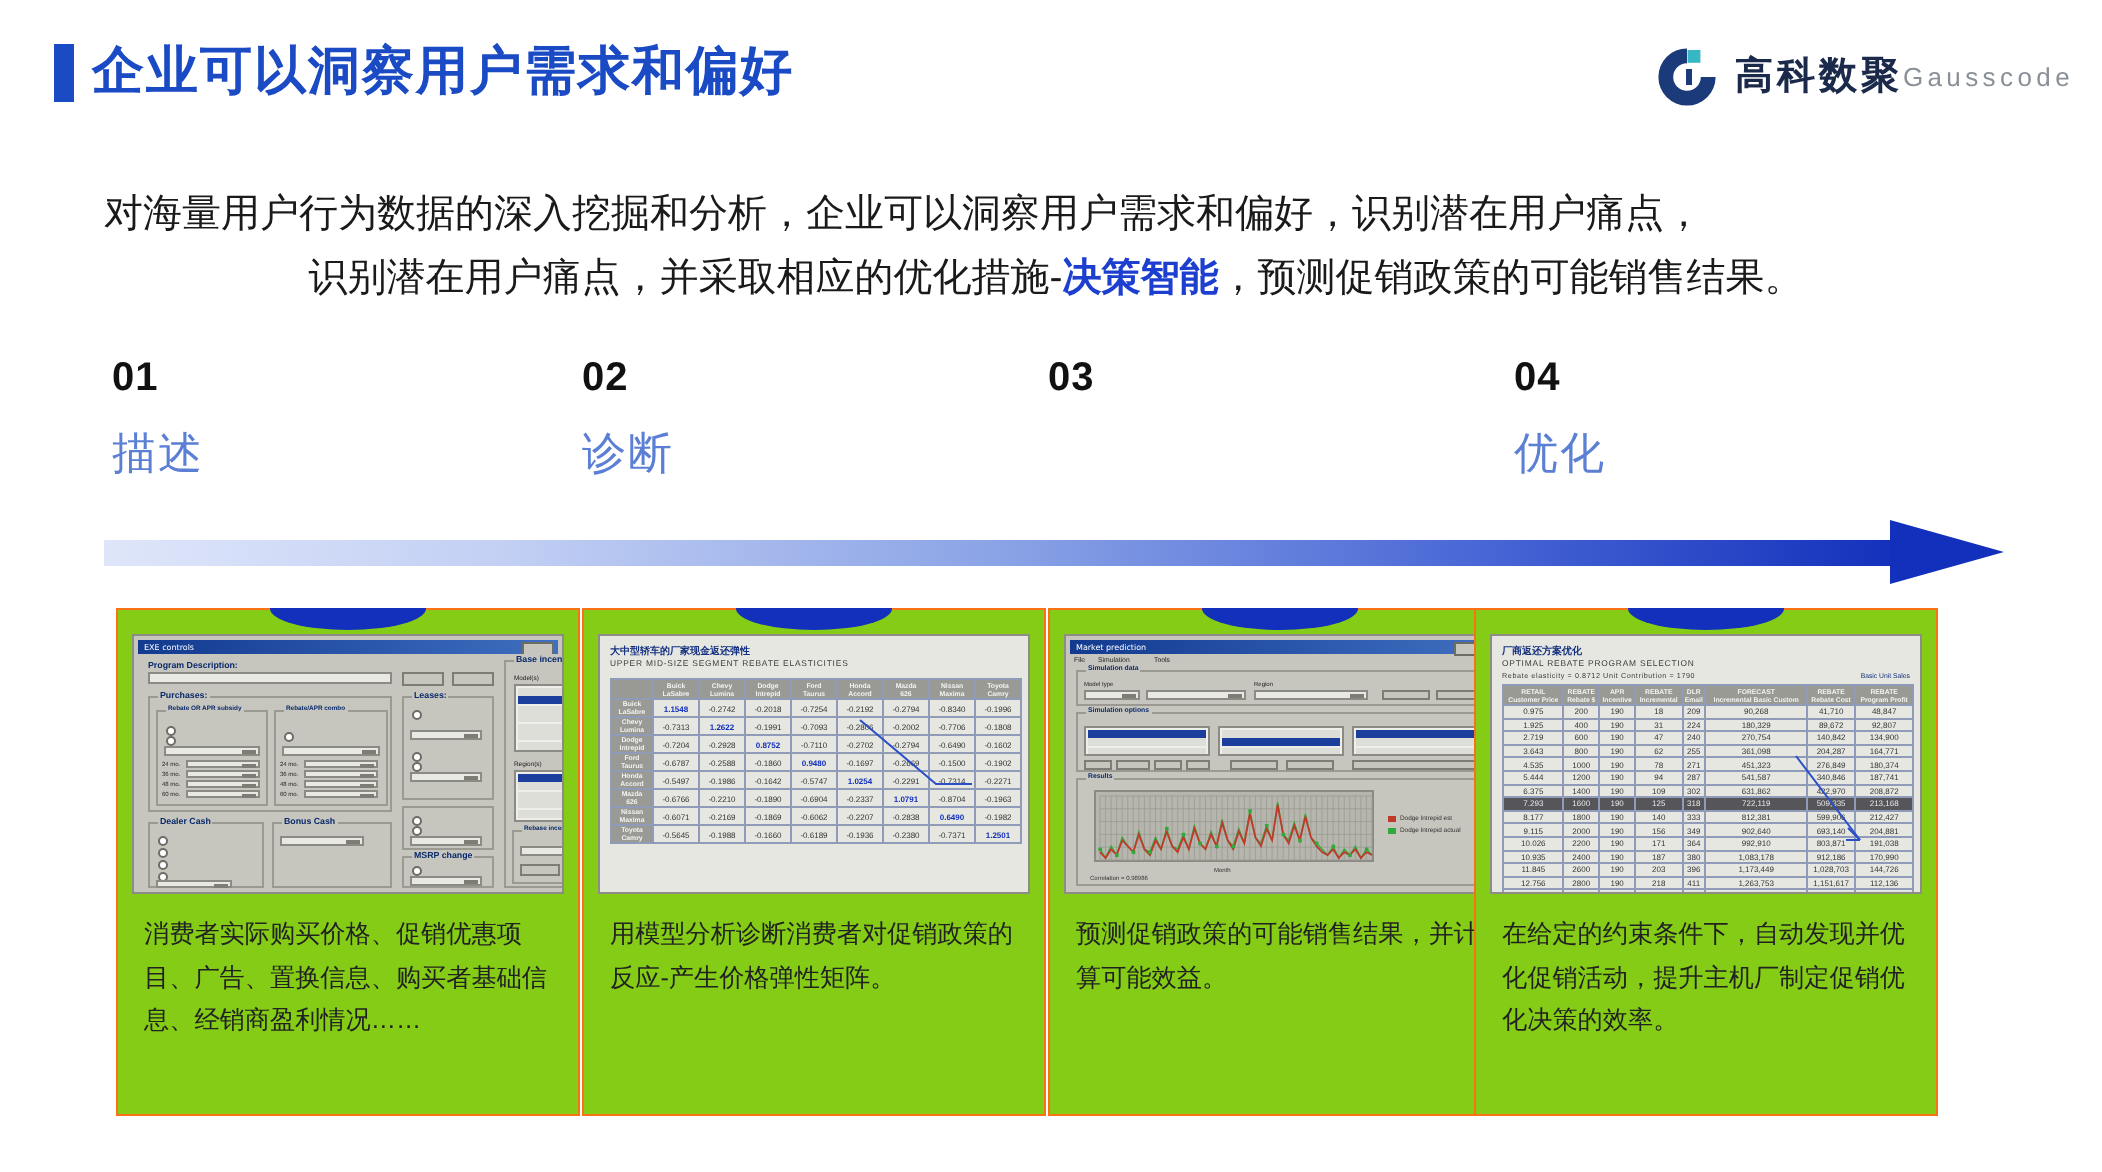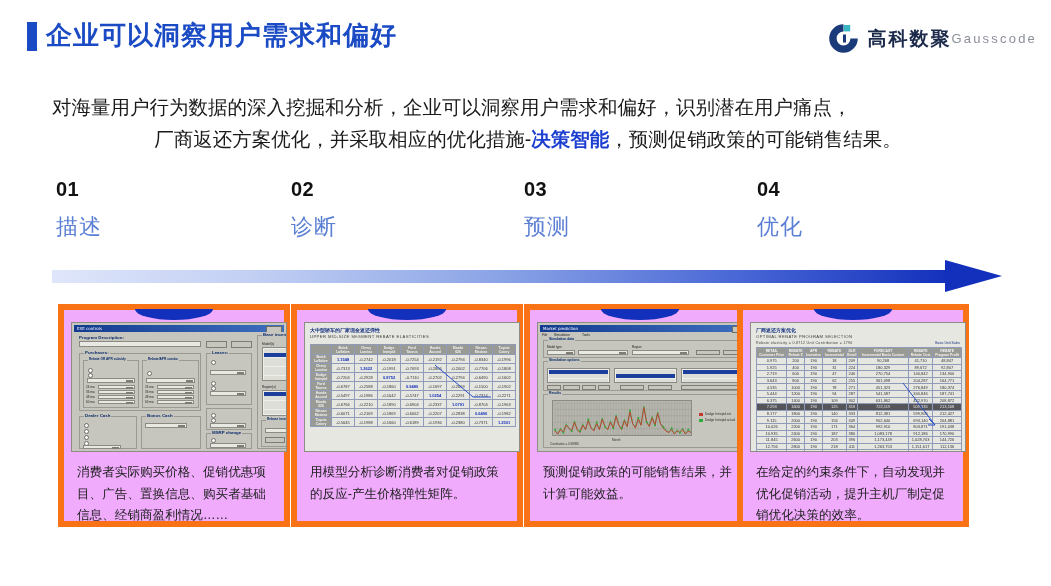--- a/index.html
+++ b/index.html
@@ -50,22 +50,22 @@
   }
   .arrow-head{
     position:absolute;left:893px;top:-4px;width:0;height:0;
     border-top:16px solid transparent;border-bottom:16px solid transparent;
     border-left:57px solid #1230bb;
   }
 
   
   .cards{position:absolute;left:0;top:300px;width:1051px;height:270px;}
   .card{
-    position:absolute;top:4px;width:232px;height:223px;
-    border:6px solid #f97316;background:#f0abfc;box-sizing:border-box;
+    position:absolute;top:4px;width:232px;height:254px;
+    border:1px solid #f97316;background:#84cc16;box-sizing:border-box;
   }
   .card-tab{
     position:absolute;top:-1px;left:50%;transform:translateX(-50%);
     width:78px;height:11px;background:#1230bb;
     border-bottom-left-radius:40px 11px;border-bottom-right-radius:40px 11px;
   }
   .shot{
     position:absolute;left:7px;top:12px;width:216px;height:130px;
     background:#c8c8c0;border:1px solid #8d8d86;box-sizing:border-box;overflow:hidden;
   }
@@ -135,35 +135,34 @@
       </span>
       <span class="logo-txt">
         <span class="logo-cn">高科数聚</span>
         <span class="logo-en">Gausscode</span>
       </span>
     </div>
   </div>
 
   <div class="lead">
     <span class="l1">对海量用户行为数据的深入挖掘和分析，企业可以洞察用户需求和偏好，识别潜在用户痛点，</span>
-    <span class="l2"><span>厂商返还方案优化，并采取相应的优化措施-</span><span class="em">决策智能</span><span>，预测促销政策的可能销售结果。</span></span>
+    <span class="l2"><span>识别潜在用户痛点，并采取相应的优化措施-</span><span class="em">决策智能</span><span>，预测促销政策的可能销售结果。</span></span>
   </div>
 
   <div class="steps">
     <div class="step" style="left:56px">
       <div class="num">01</div>
       <div class="lbl">描述</div>
     </div>
     <div class="step" style="left:291px">
       <div class="num">02</div>
       <div class="lbl">诊断</div>
     </div>
     <div class="step" style="left:524px">
       <div class="num">03</div>
-      <div class="lbl">预测</div>
     </div>
     <div class="step" style="left:757px">
       <div class="num">04</div>
       <div class="lbl">优化</div>
     </div>
   </div>
 
   <div class="arrow-wrap">
     <div class="arrow-body"></div>
     <div class="arrow-head"></div>

